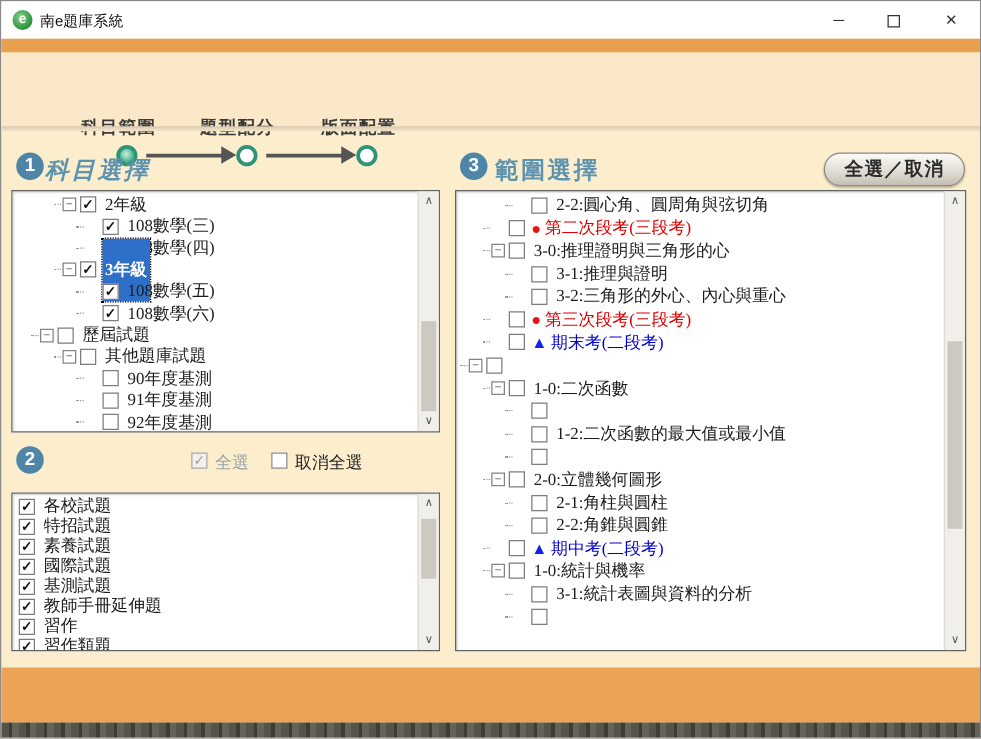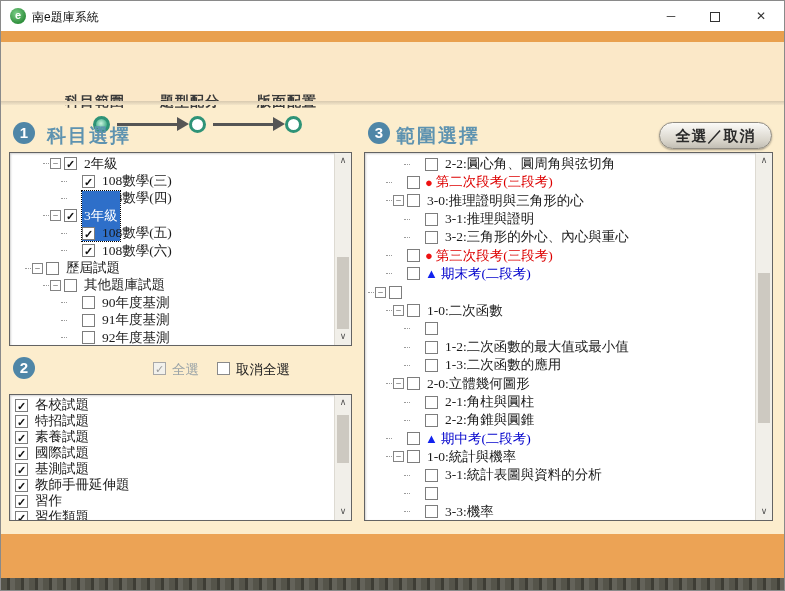--- a/index.html
+++ b/index.html
@@ -53,21 +53,21 @@
   .tree-row, .list-row { display:flex; align-items:center; white-space:nowrap;
        font-family:"Liberation Serif","DejaVu Serif",serif; font-size:13.5px; color:#1a1a1a; }
   .tsp { flex:none; display:inline-block; }
   .hguide { flex:none; width:6px; border-top:1px dotted #9a9a9a; margin-right:1px; }
   .xb { flex:none; width:11px; height:11px; border:1px solid #848484; background:#fff; color:#333;
         font-size:10px; line-height:9px; text-align:center; margin-right:3px; }
   .xb-sp { flex:none; width:11px; height:11px; margin-right:3px; }
   .cb { flex:none; width:13px; height:13px; border:1px solid #7d7d7d; background:#fff; color:#111;
         font-size:11px; font-weight:bold; line-height:12px; text-align:center; margin-right:5px; }
   .tlabel { padding:16px 2px; }
-  .tlabel.selected { background:#2E6FC9; color:#fff; outline:1px dotted #000; }
+  .tlabel.selected { background:#2E6FC9; color:#fff; outline:1px dotted #000;font-weight:bold; }
   .tlabel.red { color:#DD0000; } .tlabel.blue { color:#0000CC; }
   .marker { flex:none; margin-right:1px; font-size:13px; line-height:13px; }
   .marker.red { color:#EE1111; } .marker.blue { color:#1122EE; }
 
   
   .scrollbar { position:absolute; top:0; right:0; width:17px; height:100%;
                background:#f1efe9; border-left:1px solid #dddad2; }
   .sb-btn { position:absolute; left:0; width:16px; height:16px; color:#505050; font-size:9px;
             text-align:center; line-height:15px; }
   .sb-up { top:0; } .sb-down { bottom:0; }
@@ -114,21 +114,21 @@
     <div class="step-line ln-1"></div>
     <div class="step-arrowhead ah-1"></div>
     <div class="step-circle sc-2"></div>
     <div class="step-line ln-2"></div>
     <div class="step-arrowhead ah-2"></div>
     <div class="step-circle sc-3"></div>
   </div>
   <div class="steps-divider"></div>
 
   <div class="sec-num" style="left:12px; top:121px;">1</div>
-  <div class="sec-title" style="left:46px; top:122px;">科目選擇</div>
+  <div class="sec-title" style="left:35px; top:122px;font-style:italic;">科目選擇</div>
 
   <div class="panel p1">
     <div class="panel-content" id="subject-tree">
         <div class="tree-row" style="height: 17.4px;">
           <span class="tsp" style="width: 32px;"></span>
           <span class="hguide"></span>
           <span class="xb">−</span>
           <span class="cb">✓</span>
           <span class="tlabel">2年級</span>
         </div>
@@ -340,21 +340,20 @@
           <span class="hguide"></span>
           <span class="xb-sp"></span>
           <span class="cb"></span>
           <span class="tlabel">1-2:二次函數的最大值或最小值</span>
         </div>
         <div class="tree-row" style="height: 18.3px;">
           <span class="tsp" style="width: 38px;"></span>
           <span class="hguide"></span>
           <span class="xb-sp"></span>
           <span class="cb"></span>
-          <span class="tlabel">1-3:二次函數的應用</span>
         </div>
         <div class="tree-row" style="height: 18.3px;">
           <span class="tsp" style="width: 20px;"></span>
           <span class="hguide"></span>
           <span class="xb">−</span>
           <span class="cb"></span>
           <span class="tlabel">2-0:立體幾何圖形</span>
         </div>
         <div class="tree-row" style="height: 18.3px;">
           <span class="tsp" style="width: 38px;"></span>
@@ -390,27 +389,20 @@
           <span class="hguide"></span>
           <span class="xb-sp"></span>
           <span class="cb"></span>
           <span class="tlabel">3-1:統計表圖與資料的分析</span>
         </div>
         <div class="tree-row" style="height: 18.3px;">
           <span class="tsp" style="width: 38px;"></span>
           <span class="hguide"></span>
           <span class="xb-sp"></span>
           <span class="cb"></span>
-        </div>
-        <div class="tree-row" style="height: 18.3px;">
-          <span class="tsp" style="width: 38px;"></span>
-          <span class="hguide"></span>
-          <span class="xb-sp"></span>
-          <span class="cb"></span>
-          <span class="tlabel">3-3:機率</span>
         </div>
       </div>
     <div class="scrollbar">
       <div class="sb-btn sb-up">∧</div>
       <div class="sb-thumb" style="top:120px; height:150px;"></div>
       <div class="sb-btn sb-down">∨</div>
     </div>
   </div>
 
   <div class="footer-bar">

